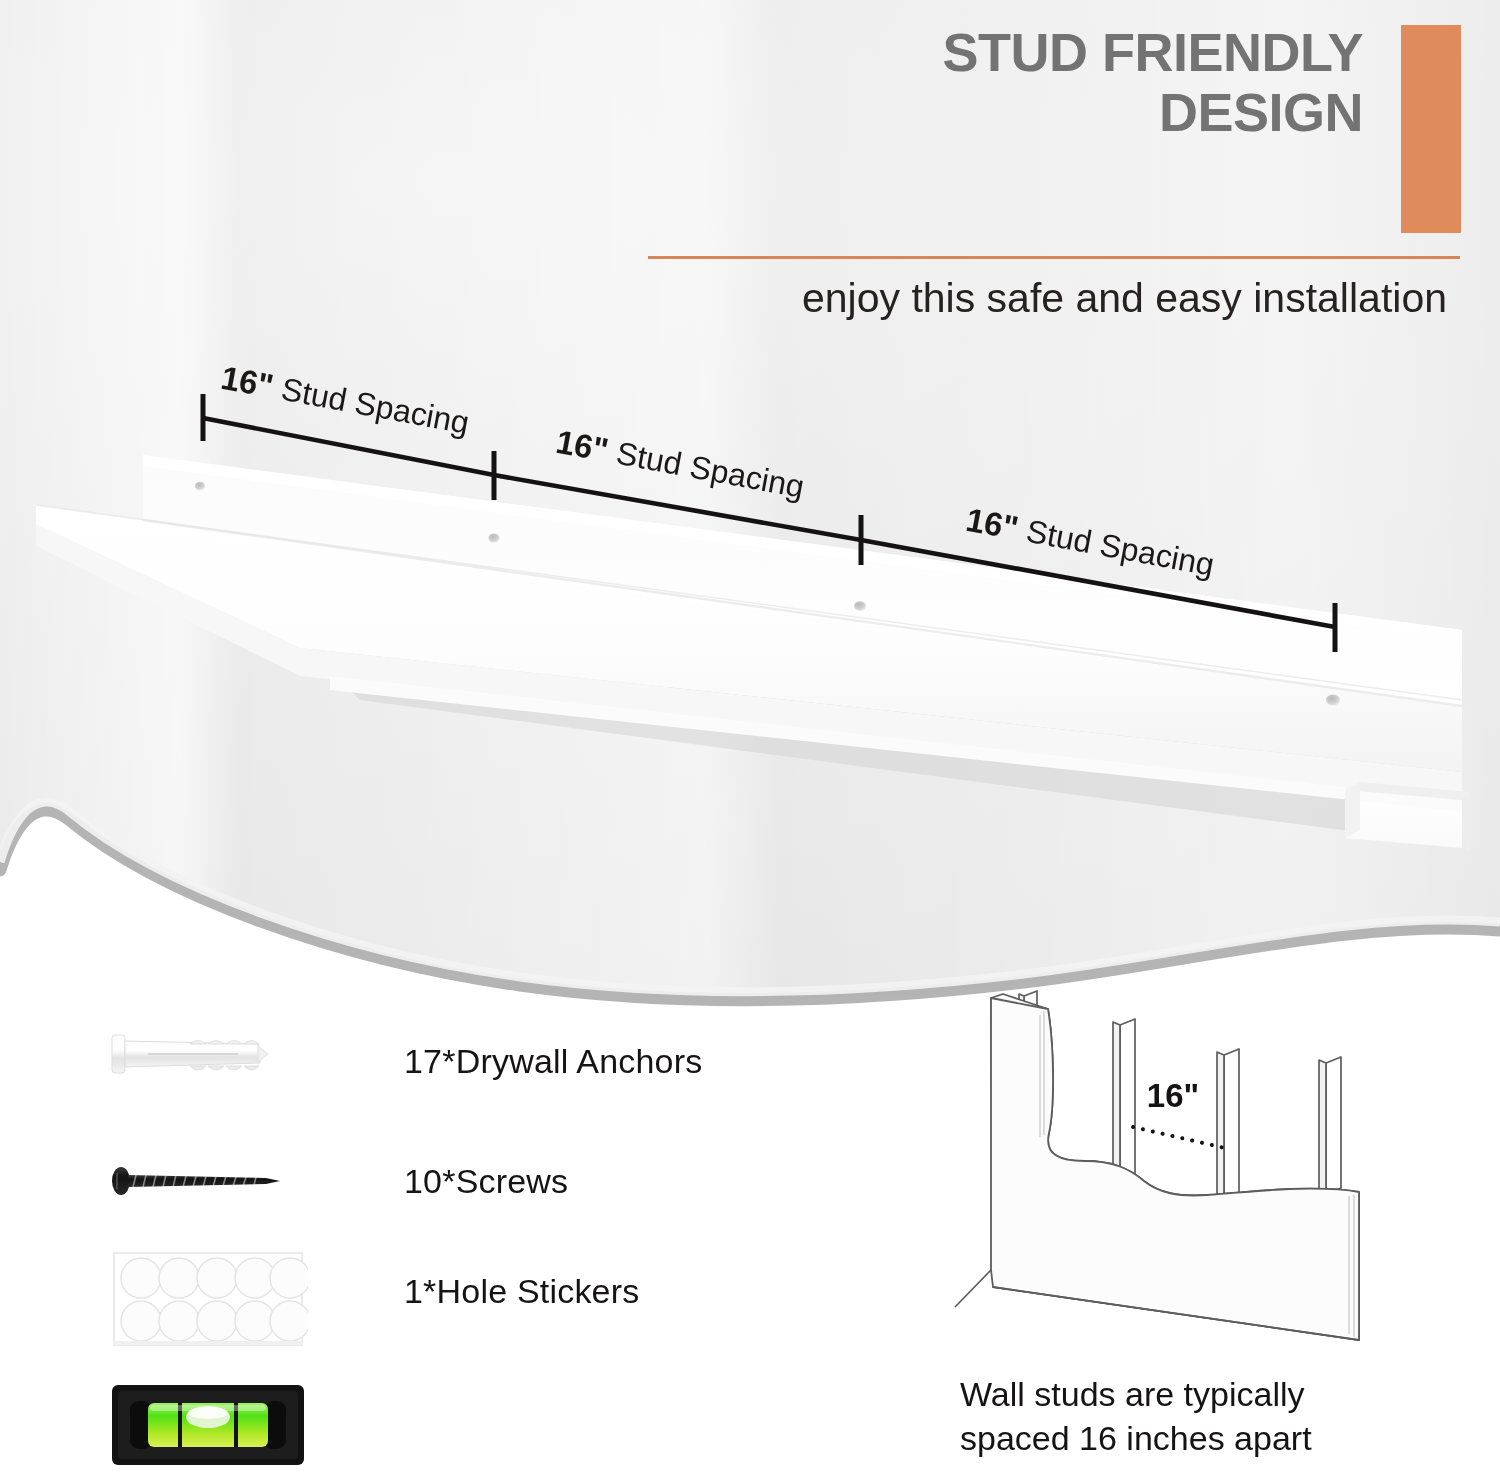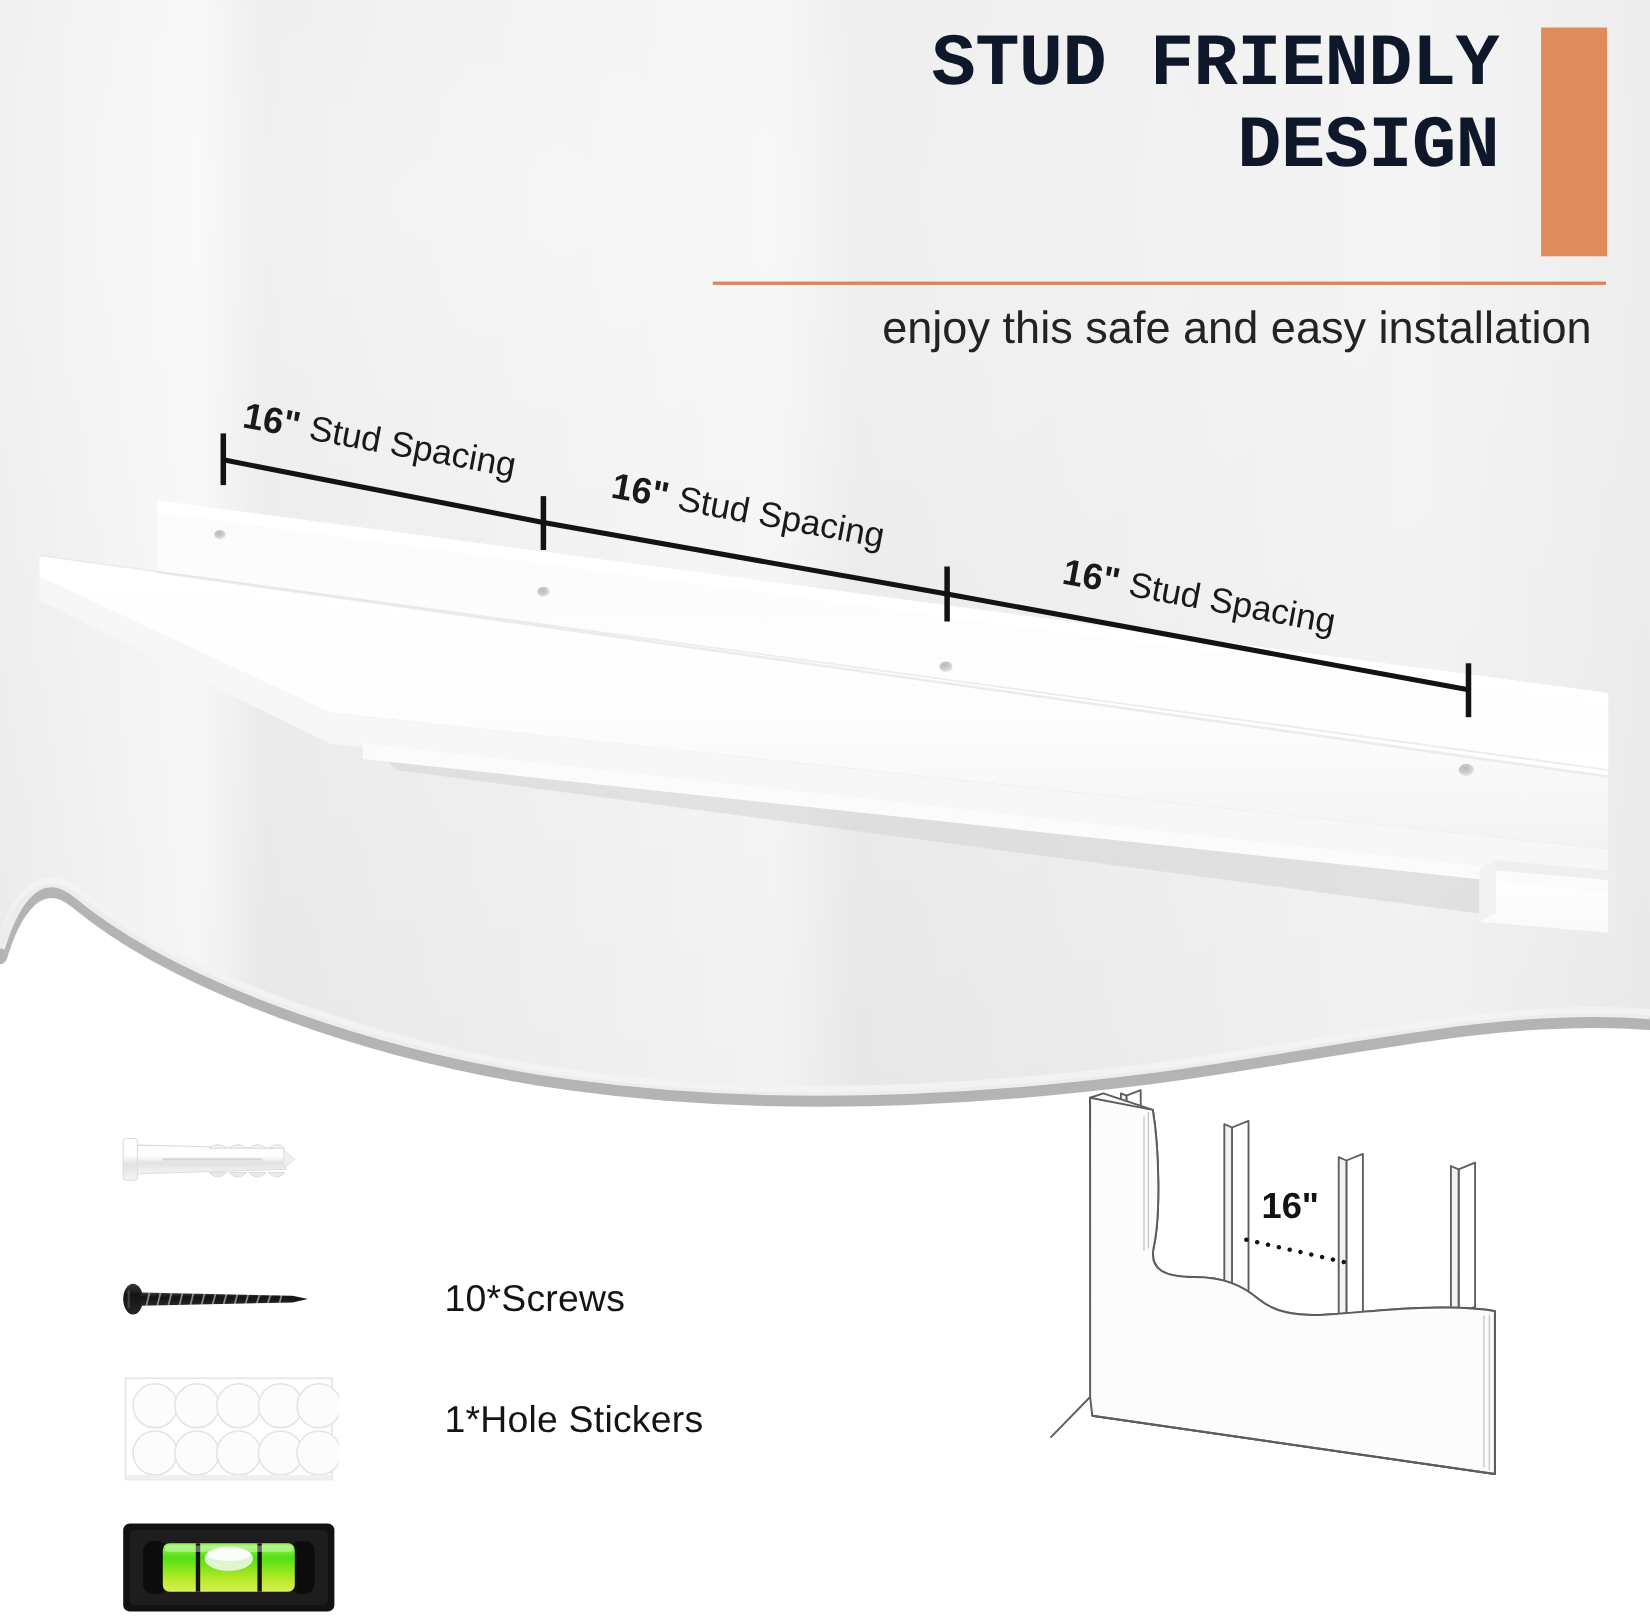--- a/index.html
+++ b/index.html
@@ -64,24 +64,24 @@
   
   #headline {
     position: absolute;
     left: 645px;
     top: 22px;
     width: 830px;
     text-align: right;
     z-index: 6;
   }
   .hl-line {
-    font-family: Liberation Mono, monospace;
+    font-family: Liberation Sans, sans-serif;
     font-weight: bold;
-    color: #0f172a;
-    font-size: 67px;
+    color: #737373;
+    font-size: 54px;
     line-height: 1.12;
     letter-spacing: -0.5px;
     padding-right: 112px;
     white-space: nowrap;
   }
   #orange-bar {
     position: absolute;
     left: 1401px;
     top: 25px;
     width: 60px;
@@ -331,20 +331,21 @@
             <path d="M118,53 q8,8 16,0 z"></path>
               <path d="M136,53 q8,8 15,0 z"></path>
           </g>
 
           <line x1="40" y1="41" x2="130" y2="41" stroke="#d6d6d6" stroke-width="2"></line>
           <line x1="40" y1="45" x2="120" y2="45" stroke="#e4e4e4" stroke-width="1.4"></line>
 
           <path d="M150,33 L160,41 L150,49 Z" fill="#f0f0f0" stroke="#dcdcdc" stroke-width="0.8"></path>
         </svg>
       </div>
+      <div class="part-label">17*Drywall Anchors</div>
     </div>
 
     <div class="part-row" style="top:128px;">
       <div class="part-art">
         <svg viewBox="0 0 200 96" width="200" height="96">
           <defs>
             <linearGradient id="screwG" x1="0" y1="0" x2="0" y2="1">
               <stop offset="0%" stop-color="#3a3a3a"></stop>
               <stop offset="35%" stop-color="#131313"></stop>
               <stop offset="100%" stop-color="#272727"></stop>
@@ -471,14 +472,18 @@
     <path d="M409,210 L409,352 M404,211 L404,349" stroke="#c6c6c6" stroke-width="1.2" fill="none"></path>
     <path d="M99,26 L99,150 M95,30 L95,152" stroke="#c6c6c6" stroke-width="1.2" fill="none"></path>
 
     <path d="M46,285 L10,322" stroke="#5d5d5d" stroke-width="1.7" fill="none"></path>
     <path d="M48,302 L414,355" stroke="#5d5d5d" stroke-width="1.7" fill="none"></path>
 
     <line x1="188" y1="142" x2="284" y2="164" stroke="#141212" stroke-width="4" stroke-linecap="round" stroke-dasharray="0.1 10"></line>
     <text x="228" y="122" font-family="Liberation Sans, sans-serif" font-size="33" font-weight="bold" fill="#141212" text-anchor="middle">16"</text>
   </svg>
 
+  <div id="diagram-caption">
+    <div>Wall studs are typically</div>
+    <div>spaced 16 inches apart</div>
+  </div>
 
 </div>
 
 </body></html>

